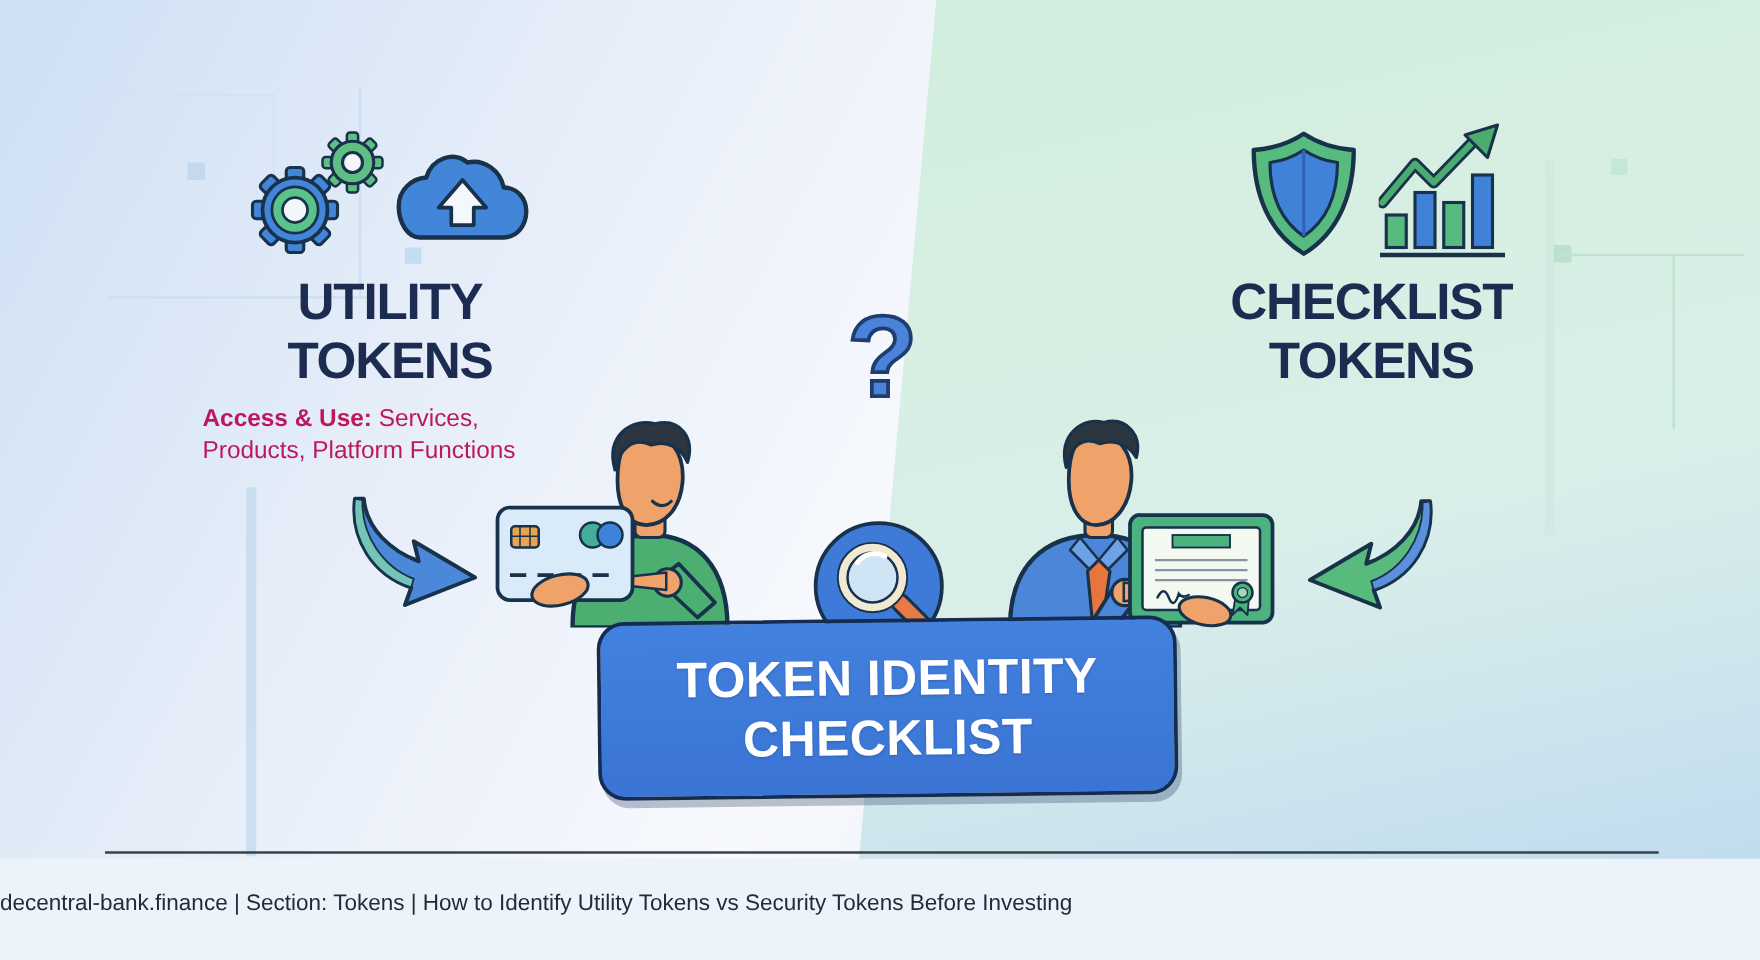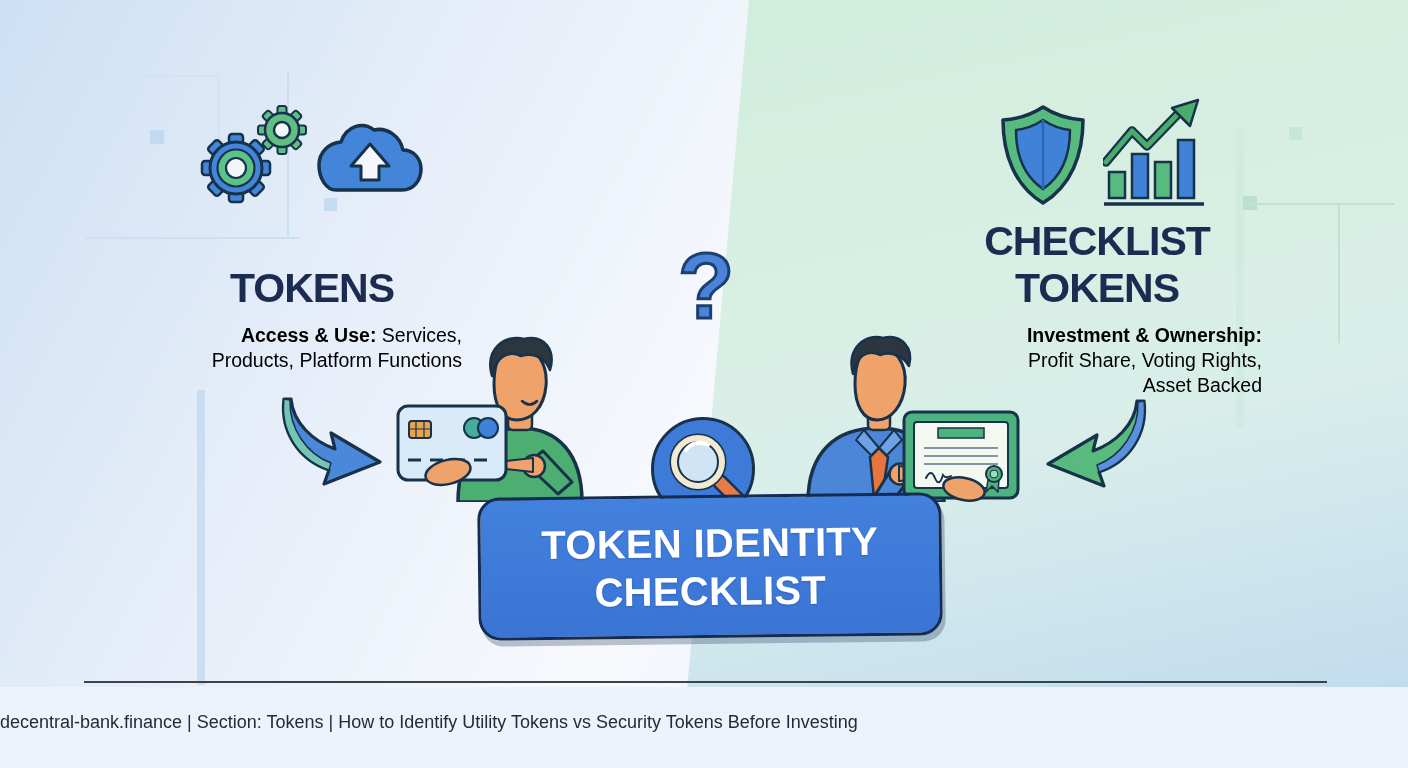--- a/index.html
+++ b/index.html
@@ -12,21 +12,21 @@
     background:linear-gradient(118deg,#cde0f4 0%,#e7eef9 28%,#f7f9fd 52%,#eaf1fa 72%,#c4dcf1 100%);}
   .bg-mint{inset:0;position:absolute;
     clip-path:polygon(749px 0,1408px 0,1408px 768px,680px 768px);
     background:linear-gradient(168deg,#ccecdb 0%,#d7efe2 38%,#d9eeea 62%,#bfdaf0 96%);}
 
   .deco{position:absolute;pointer-events:none;}
 
   
   .title{position:absolute;text-align:center;font-weight:800;color:#1c2b50;
          font-size:41px;line-height:47px;letter-spacing:-1px;}
-  .sub{position:absolute;text-align:right;color:#000000;font-size:19.5px;line-height:25px;}
+  .sub{position:absolute;text-align:left;color:#be185d;font-size:19.5px;line-height:25px;}
   .sub b{font-weight:700;}
 
   .qmark{position:absolute;left:656px;top:234px;width:100px;height:112px;text-align:center;
          font-size:92px;line-height:104px;font-weight:800;color:#4a83d9;
          -webkit-text-stroke:3px #1d3e6e;}
 
   
   .banner{position:absolute;left:478px;top:495px;width:458px;height:137px;
     background:linear-gradient(180deg,#4381de 0%,#3a74d4 100%);
     border:3.5px solid #152c52;border-radius:22px;transform:rotate(-0.7deg);
@@ -101,21 +101,21 @@
       <circle r="10" fill="#f2f7fb" stroke="#17324a" stroke-width="2.2"></circle>
     </g>
   </svg>
 
   <svg class="abs z3" style="left:310px;top:116px;" width="118" height="88" viewBox="0 0 118 88">
     <path d="M26,74 L92,74 C104,74 111,64 111,53 C111,42 103,34 93,34 C90,20 77,11 64,14 C53,5 36,10 31,26 C19,27 9,36 9,49 C9,62 16,74 26,74 Z" fill="#4385d9" stroke="#17324a" stroke-width="3.5" stroke-linejoin="round"></path>
     <polygon points="60,28 79,50 69,50 69,64 51,64 51,50 41,50" fill="#f4f8fc" stroke="#17324a" stroke-width="3" stroke-linejoin="round"></polygon>
   </svg>
 
   <div class="title" style="left:162px;top:218px;width:300px;">
-    <br>
+    <span>UTILITY</span><br>
     <span>TOKENS</span>
   </div>
   <div class="sub" style="left:162px;top:323px;width:300px;">
     <b>Access &amp; Use:</b><span> Services,</span><br>
     <span>Products, Platform Functions</span>
   </div>
 
   <svg class="abs z3" style="left:997px;top:103px;" width="92" height="104" viewBox="0 0 92 104">
     <path d="M46,4 C58,12 72,16 86,17 C86,52 74,83 46,100 C18,83 6,52 6,17 C20,16 34,12 46,4 Z" fill="#57ba7e" stroke="#17324a" stroke-width="3.5" stroke-linejoin="round"></path>
     <path d="M46,17 C55,23 64,26 73,27 C73,52 65,73 46,86 C27,73 19,52 19,27 C28,26 37,23 46,17 Z" fill="#3f82d7" stroke="#17324a" stroke-width="2.5" stroke-linejoin="round"></path>
@@ -131,25 +131,20 @@
     </g>
     <polyline points="3,64 29,33 44,48 74,17" fill="none" stroke="#17324a" stroke-width="9.5" stroke-linecap="round" stroke-linejoin="round"></polyline>
     <polyline points="3,64 29,33 44,48 74,17" fill="none" stroke="#4aad6d" stroke-width="5" stroke-linecap="round" stroke-linejoin="round"></polyline>
     <polygon points="69,10 95,2 87,28" fill="#4aad6d" stroke="#17324a" stroke-width="2.5" stroke-linejoin="round"></polygon>
     <line x1="1" y1="106" x2="101" y2="106" stroke="#17324a" stroke-width="3.5"></line>
   </svg>
 
   <div class="title" style="left:947px;top:218px;width:300px;">
     <span>CHECKLIST</span><br>
     <span>TOKENS</span>
-  </div>
-  <div class="sub" style="left:932px;top:323px;width:330px;">
-    <b>Investment &amp; Ownership:</b><br>
-    <span>Profit Share, Voting Rights,</span><br>
-    <span>Asset Backed</span>
   </div>
 
   <div class="qmark">?</div>
 
   <svg class="abs z3" style="left:272px;top:392px;" width="120" height="110" viewBox="0 0 120 110">
     <path d="M12,7 C8,40 27,68 57,78 L52,92 L108,70 L59,41 L63,57 C41,49 21,31 19,7 Z" fill="#4c88da" stroke="#17324a" stroke-width="3.2" stroke-linejoin="round"></path>
     <path d="M12,7 C8,40 27,68 57,78 L59,71 C35,62 17,37 18,8 Z" fill="#74c5b6" stroke="#17324a" stroke-width="1.5" stroke-linejoin="round"></path>
   </svg>
   <svg class="abs z3" style="left:1036px;top:394px;" width="120" height="110" viewBox="0 0 120 110">
     <g transform="translate(120,0) scale(-1,1)">

